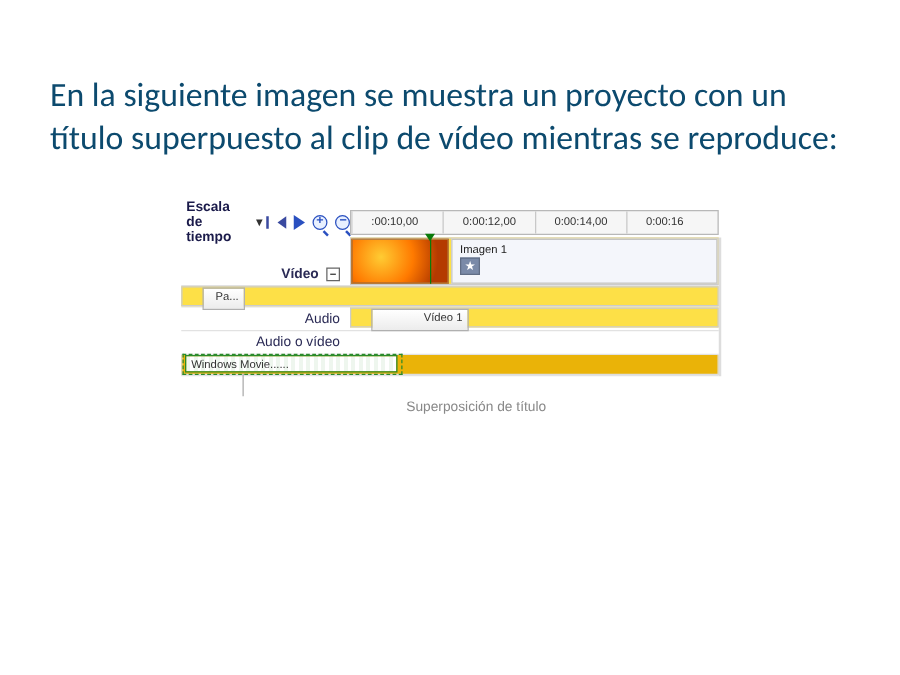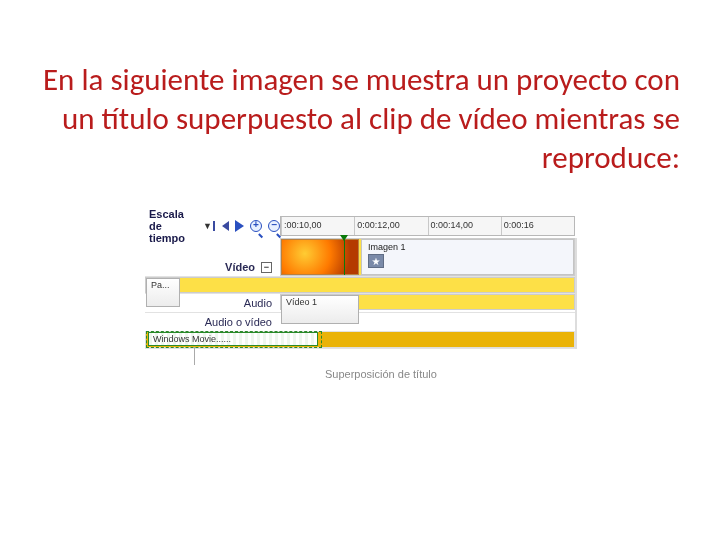--- a/index.html
+++ b/index.html
@@ -6,24 +6,24 @@
   body {
     width: 720px;
     height: 540px;
     background: #fff;
     font-family: Calibri, Arial, sans-serif;
     color: #000;
     overflow: hidden;
   }
   .slide-text {
     padding: 60px 40px 20px 40px;
-    font-size: 31px;
+    font-size: 27px;
     line-height: 1.25;
-    text-align: right;
-    color: #b91c1c;
+    text-align: left;
+    color: #0c4a6e;
   }
   .timeline-shot {
     width: 430px;
     margin: 20px auto 0 auto;
     font-size: 11px;
     font-family: "Segoe UI", Tahoma, sans-serif;
     color: #222;
   }
   .toprow {
     display: flex;
@@ -89,21 +89,21 @@
     background:#f6f6f6;
     display:flex;
     position:relative;
     font-size:9px;
     color:#333;
     overflow:hidden;
   }
   .ruler-cell {
     flex:1;
     border-left:1px solid #c8c8c8;
-    padding:3px 0 0 2px;
+    padding:3px 0 0 15px;
     white-space:nowrap;
   }
   .track-row {
     display:flex;
     align-items:stretch;
     border-bottom:1px solid #e2e2e2;
   }
   .track-label {
     width:135px;
     text-align:right;
@@ -146,26 +146,26 @@
     font-size:9px; padding:2px 4px 0 6px; color:#222;
   }
   .clip-icon {
     width:16px; height:14px; margin:2px 0 0 6px;
     background:#7a8aa8; border:1px solid #606d85;
     display:flex; align-items:center; justify-content:center; color:#fff;
     font-size:10px;
   }
   .thin-row .track-body { height:15px; border:1px solid #ccc; }
   .thin-clip {
-    position:absolute; left:0; top:0; height:29px;
+    position:absolute; left:16px; top:0; height:18px;
     border:1px solid #b0b0b0;
     background:linear-gradient(#fff,#ececec);
     font-size:9px; color:#333; padding:0 4px;
     line-height:13px;
-    white-space:nowrap; overflow:hidden;
+    white-space:nowrap; overflow:hidden;text-align:right;
   }
   .pa-clip { width:34px; border:1px solid #b0b0b0; }
   .video1-clip { width:78px; }
   .audio1-clip { width:170px; }
   .title-track .track-body { height:16px; background:#eab308; }
   .title-clip {
     position:absolute; left:2px; top:0px;
     width:170px; height:14px;
     border:1px solid #2a8a2a;
     background:repeating-linear-gradient(90deg,#eef6ee 0 3px,#fff 3px 6px);

